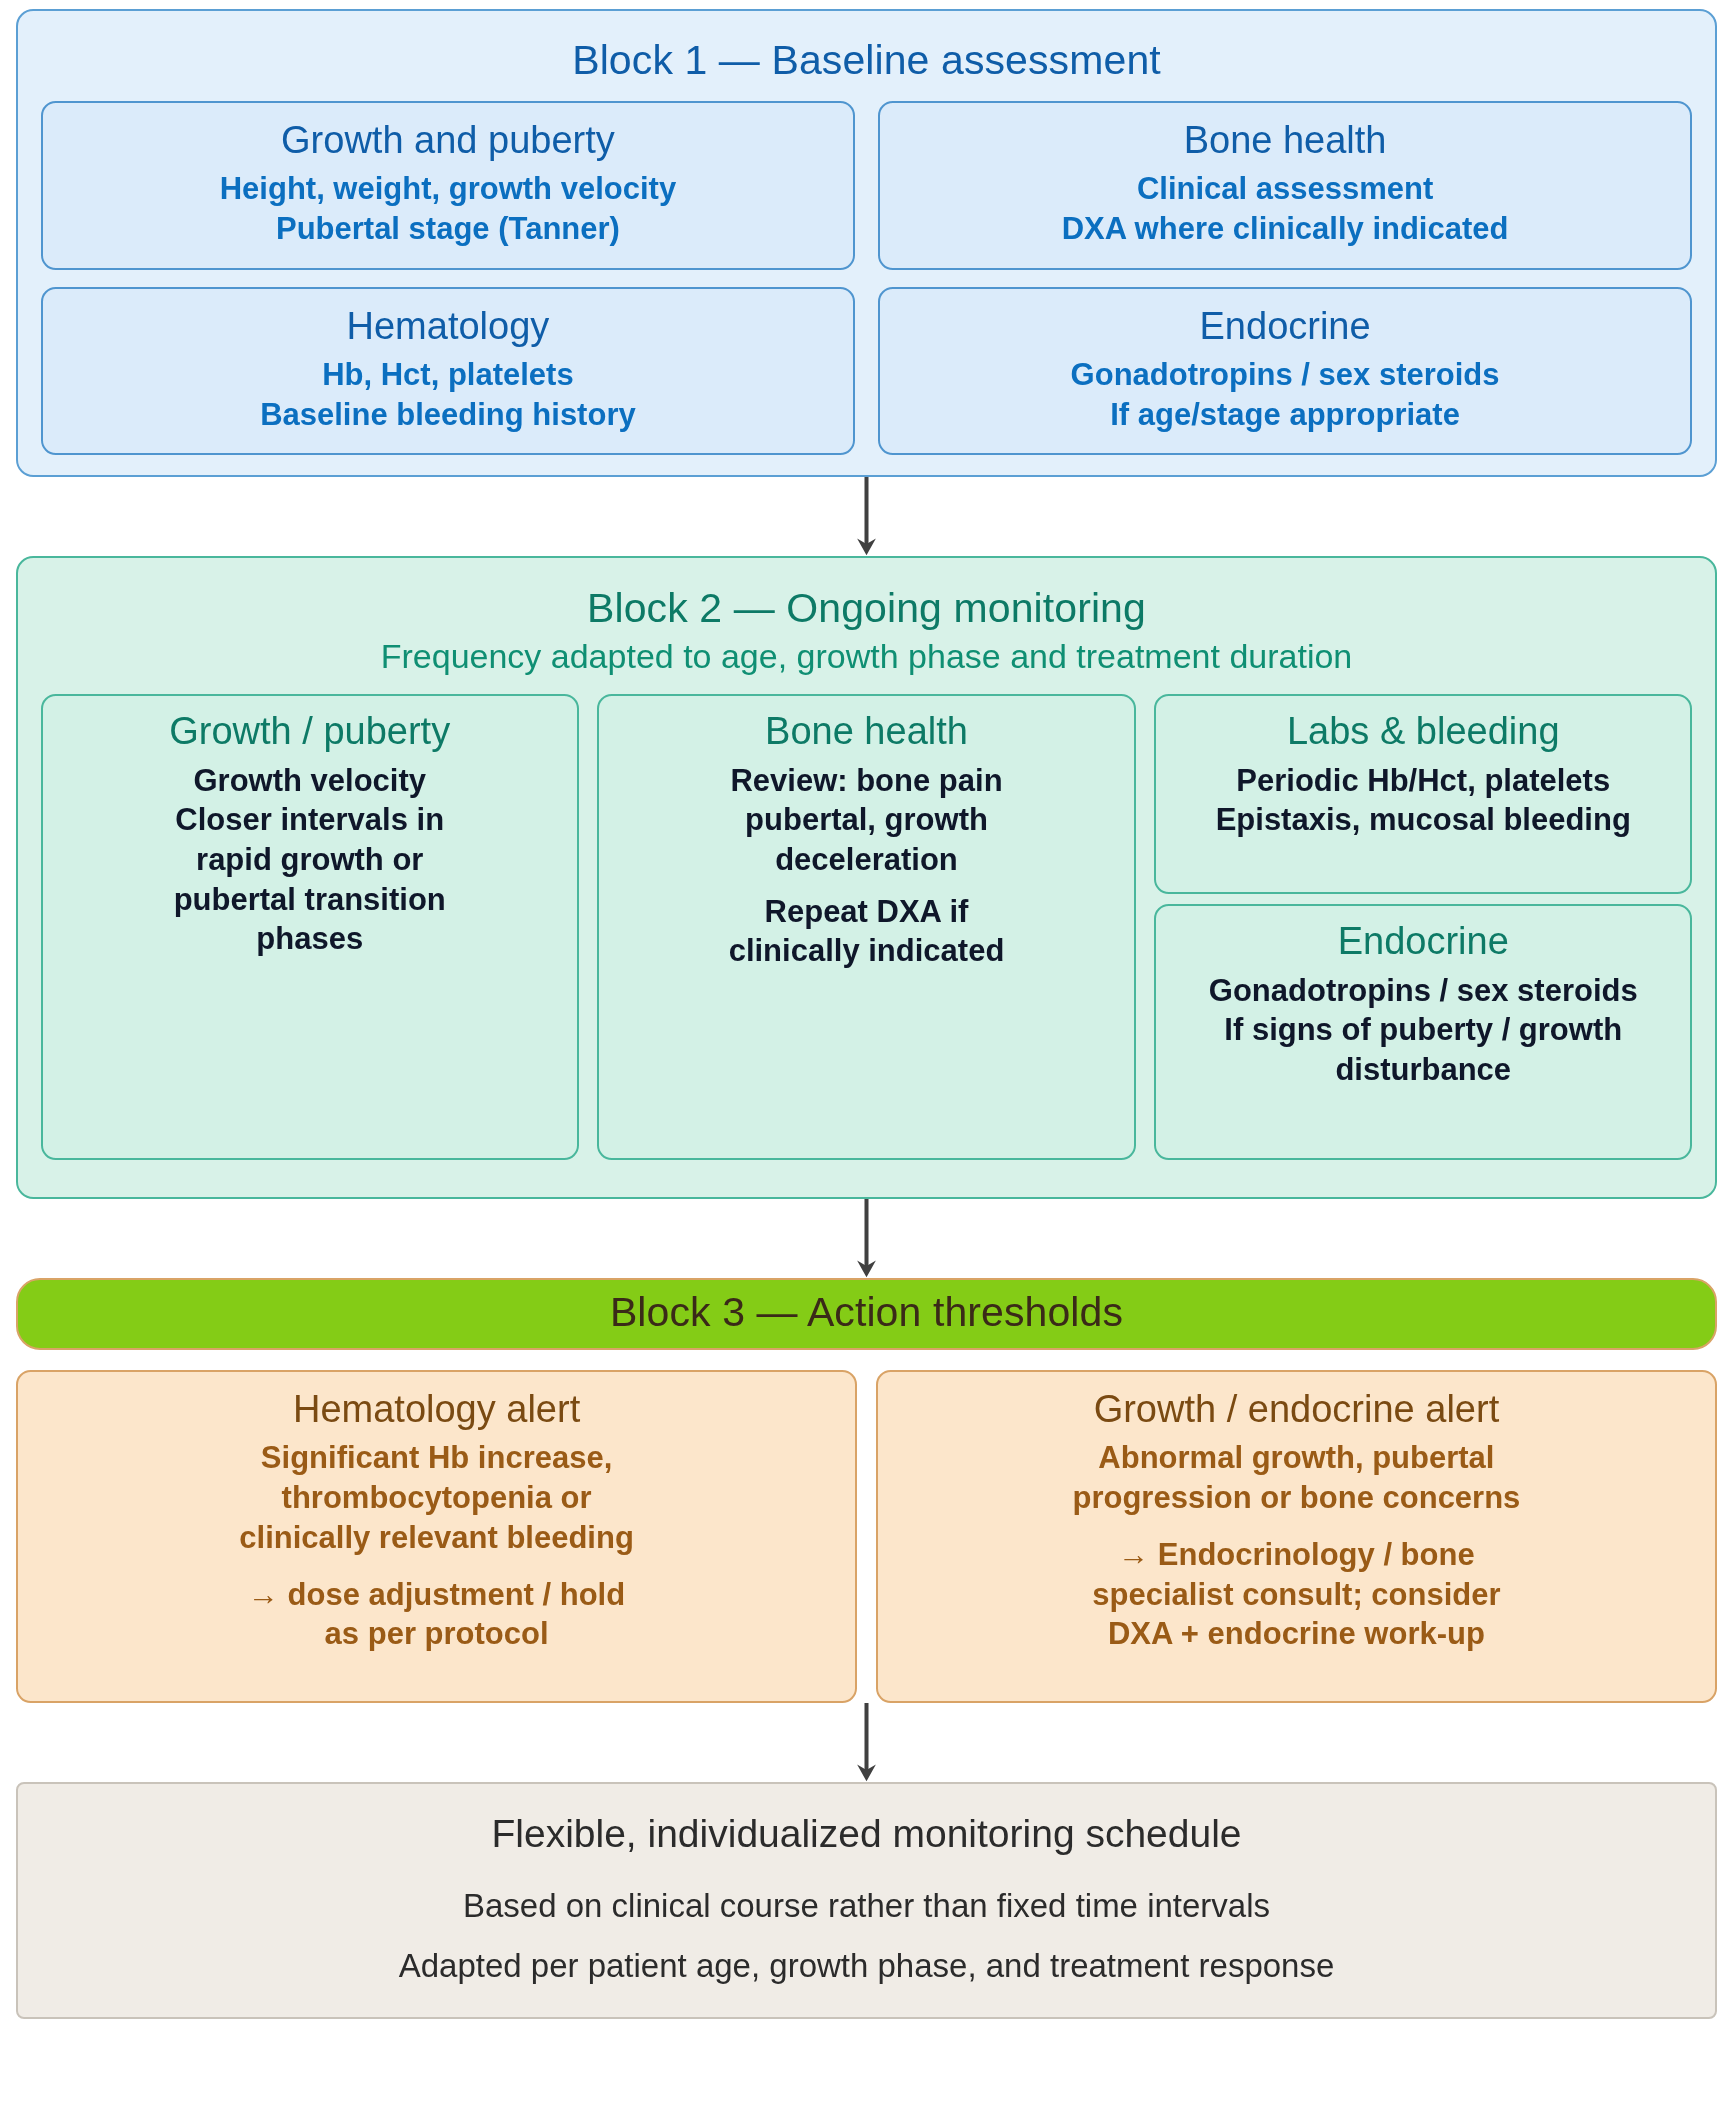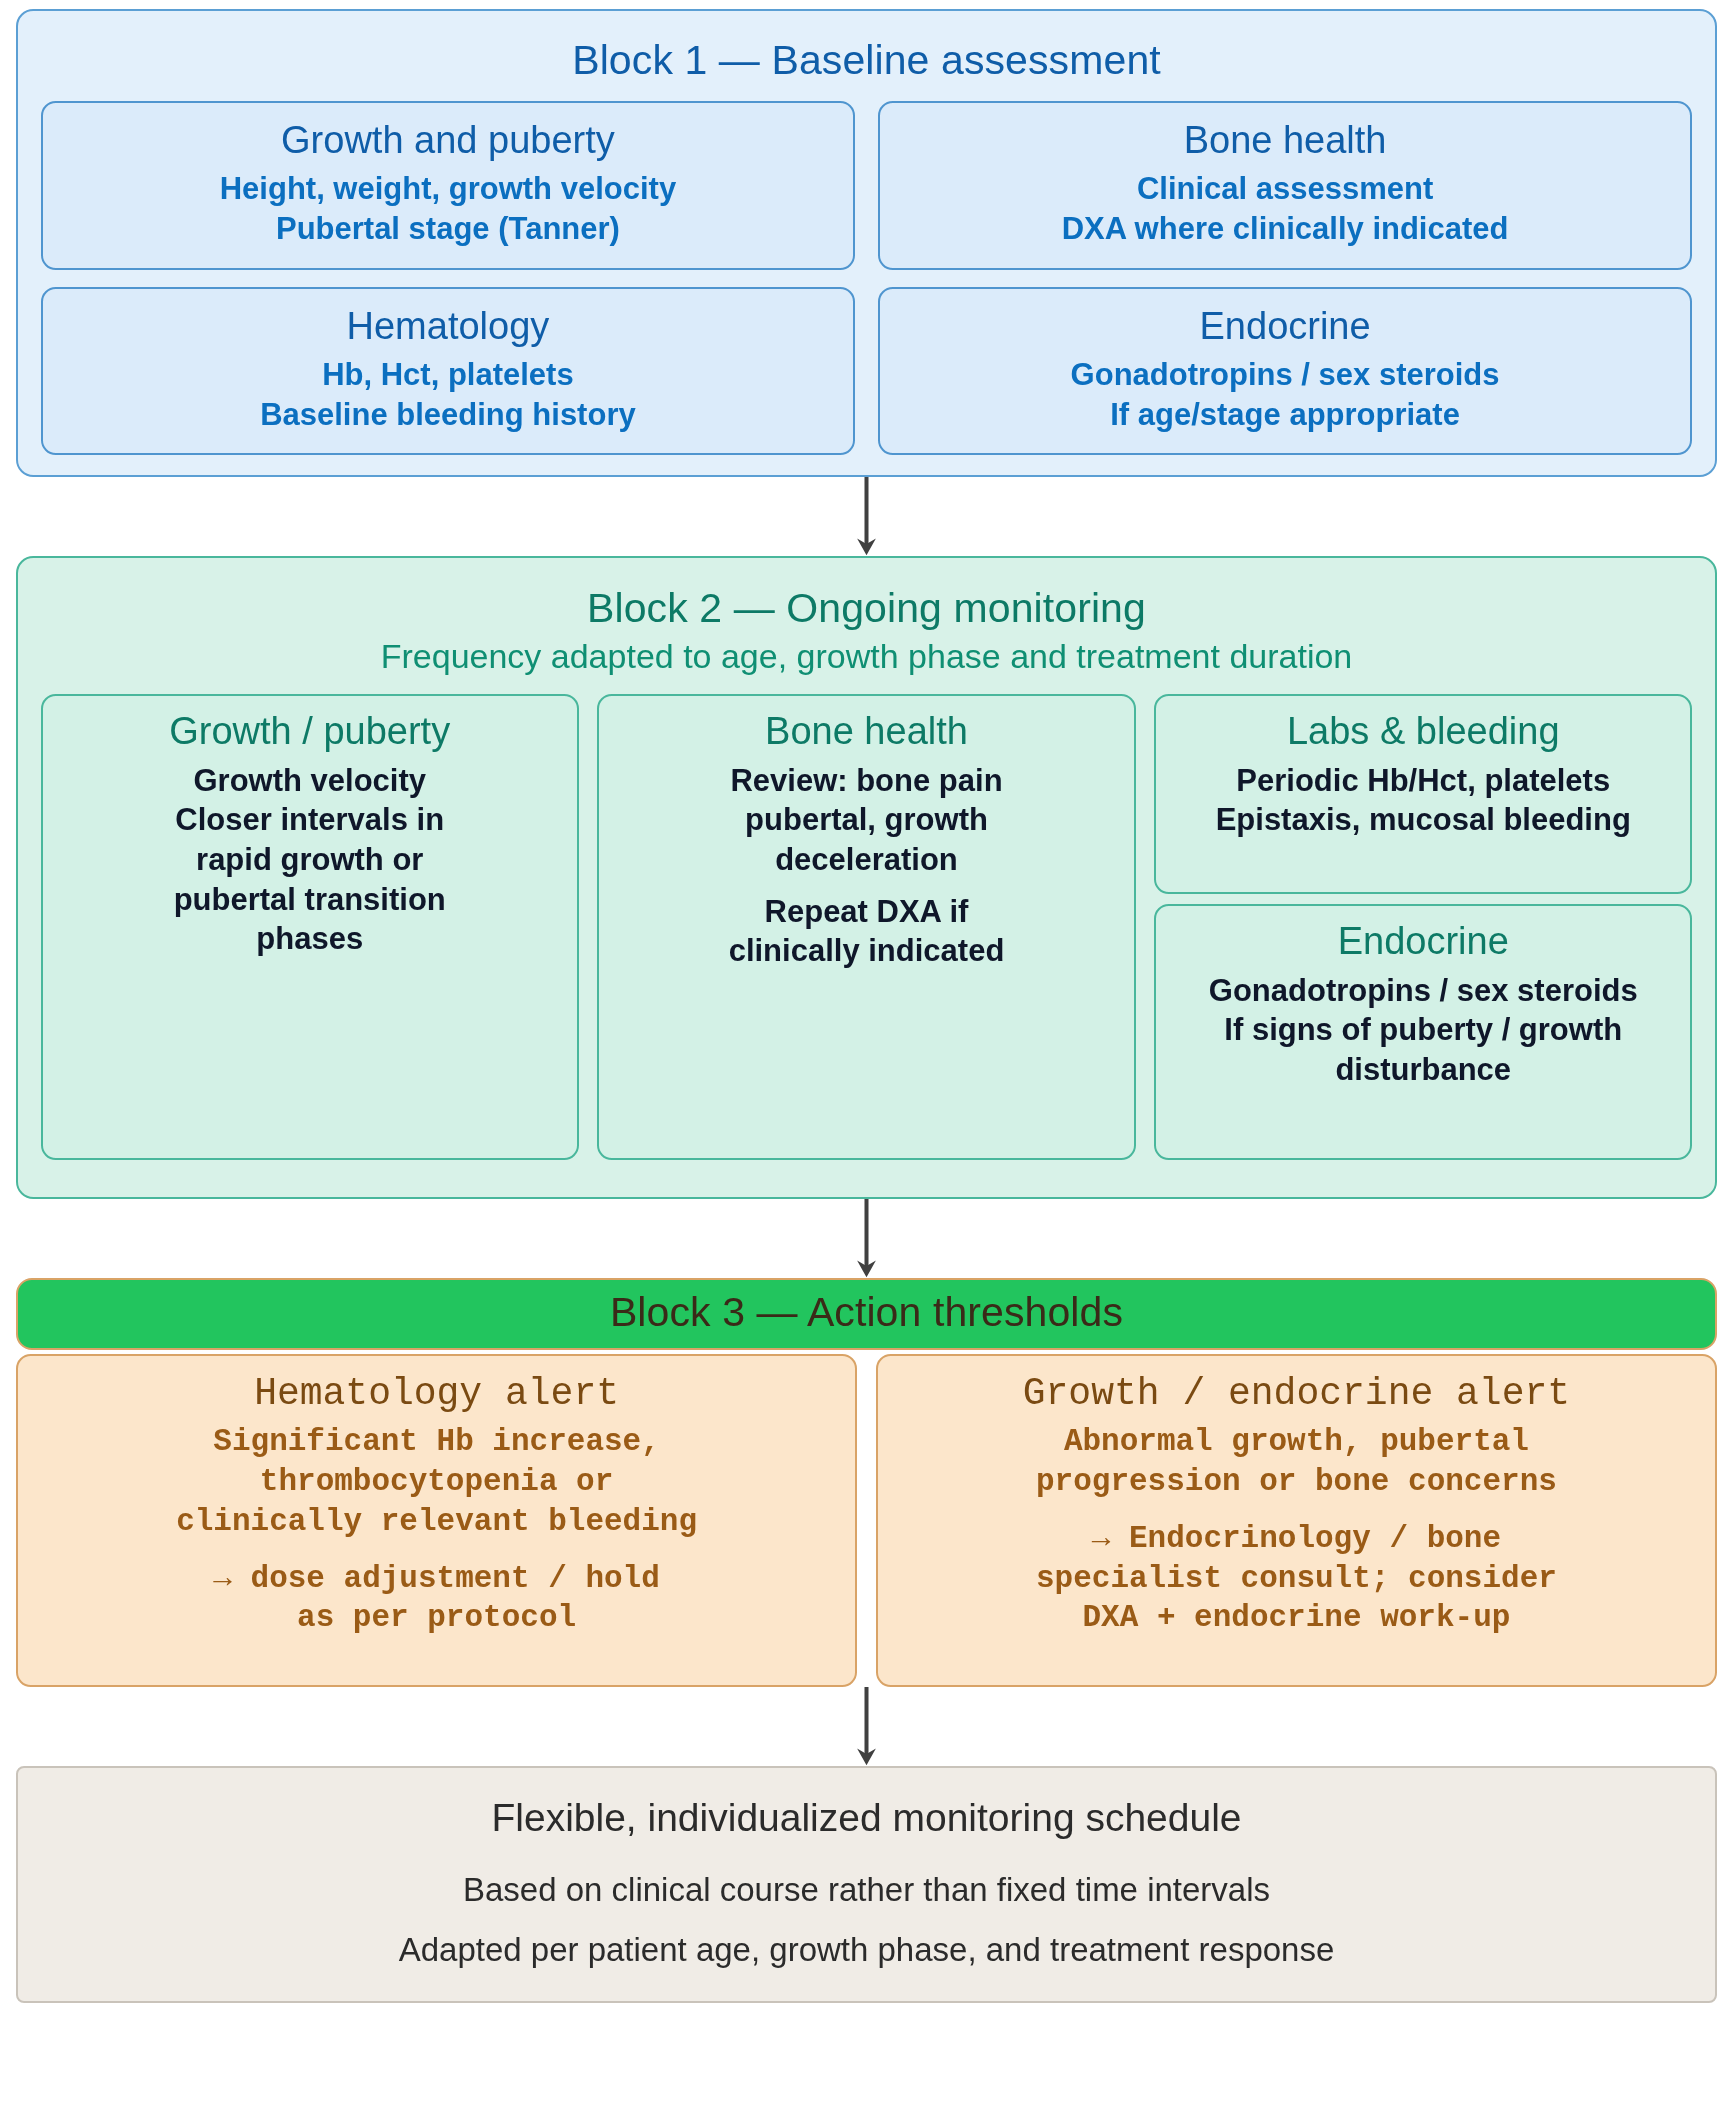--- a/index.html
+++ b/index.html
@@ -98,33 +98,32 @@
   }
   .b2 .card.tall{min-height:466px;}
   .b2 .card.c3a{min-height:200px;}
   .b2 .card.c3b{flex:1;min-height:217px;}
   .b2 .card-title{color:#0d7a66;}
   .b2 .card-line{color:#0f172a;}
   .b2 .para{margin-top:12px;}
 
   
   .b3head{
-    background:#22c55e;
+    background:#84cc16;
     border:2.7px solid #d9a366;
-    border-radius:16px;
+    border-radius:24px;
     padding:10.7px 13.3px 12px 13.3px;
     box-sizing:border-box;
   }
   .b3head .block-title{color:#3a2a18;}
   .b3row{
     display:grid;
     grid-template-columns:1fr 1fr;
     gap:18.7px;
-    margin-top:4px;
-    font-family:Liberation Mono, monospace;
+    margin-top:20px;
   }
   .b3 .card{
     background:#fce6cb;
     border-color:#d9a366;
     padding:16px 16px 20px 16px;
     min-height:333px;
   }
   .b3 .card-title{color:#7a4a12;}
   .b3 .card-line{color:#9a5b16;}
   .b3 .para{margin-top:17.3px;}

